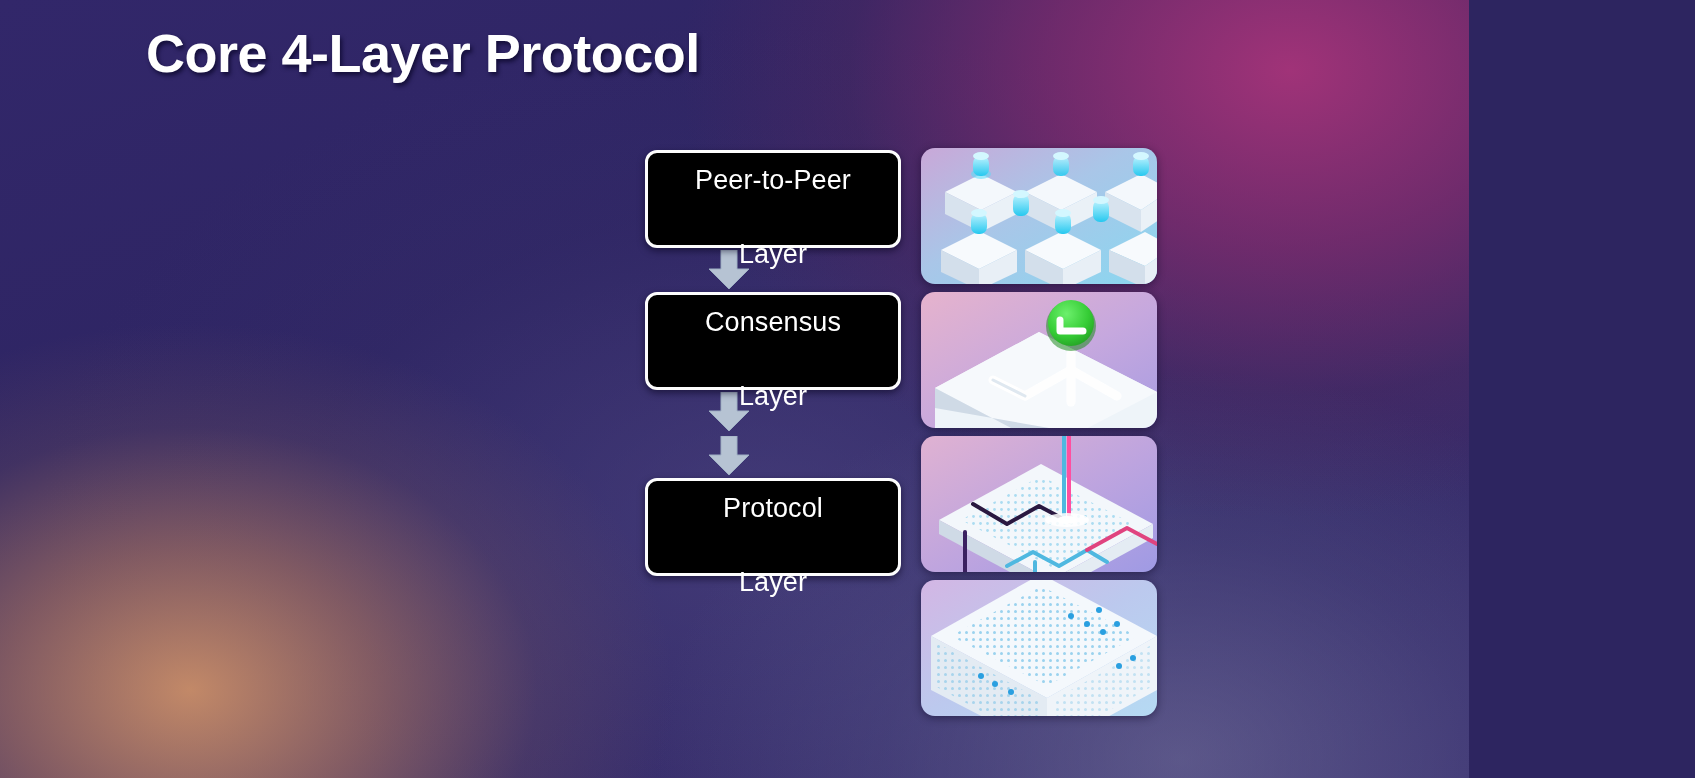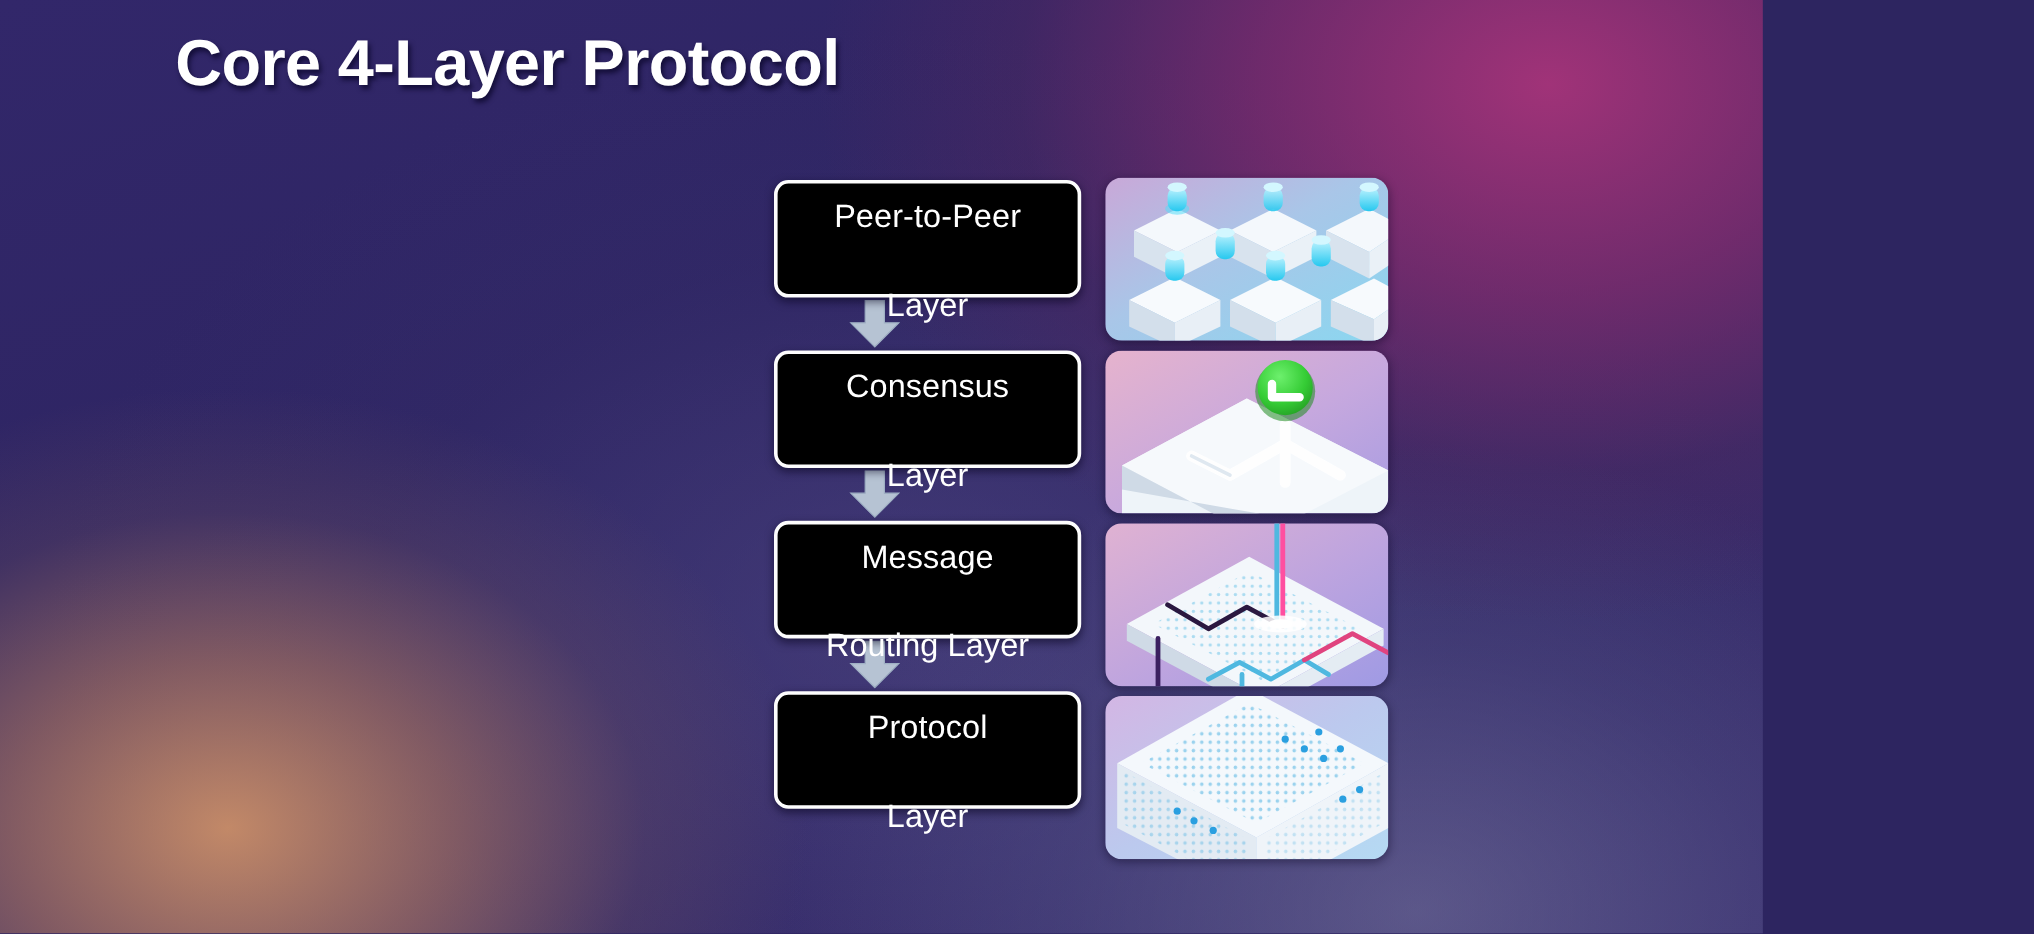--- a/index.html
+++ b/index.html
@@ -145,26 +145,20 @@
         <span>Layer</span>
       </div>
     </div>
 
     <div class="arrow-wrap">
       <svg class="arrow-down" viewBox="0 0 44 40">
         <polygon points="14,0 30,0 30,19 42,19 22,39 2,19 14,19" fill="#b6c3d3" stroke="#9fb0c4" stroke-width="1"></polygon>
       </svg>
     </div>
 
-    <div class="layer-box">
-      <div class="layer-label">
-        <span>Message</span><br>
-        <span>Routing Layer</span>
-      </div>
-    </div>
 
     <div class="arrow-wrap">
       <svg class="arrow-down" viewBox="0 0 44 40">
         <polygon points="14,0 30,0 30,19 42,19 22,39 2,19 14,19" fill="#b6c3d3" stroke="#9fb0c4" stroke-width="1"></polygon>
       </svg>
     </div>
 
     <div class="layer-box">
       <div class="layer-label">
         <span>Protocol</span><br>

